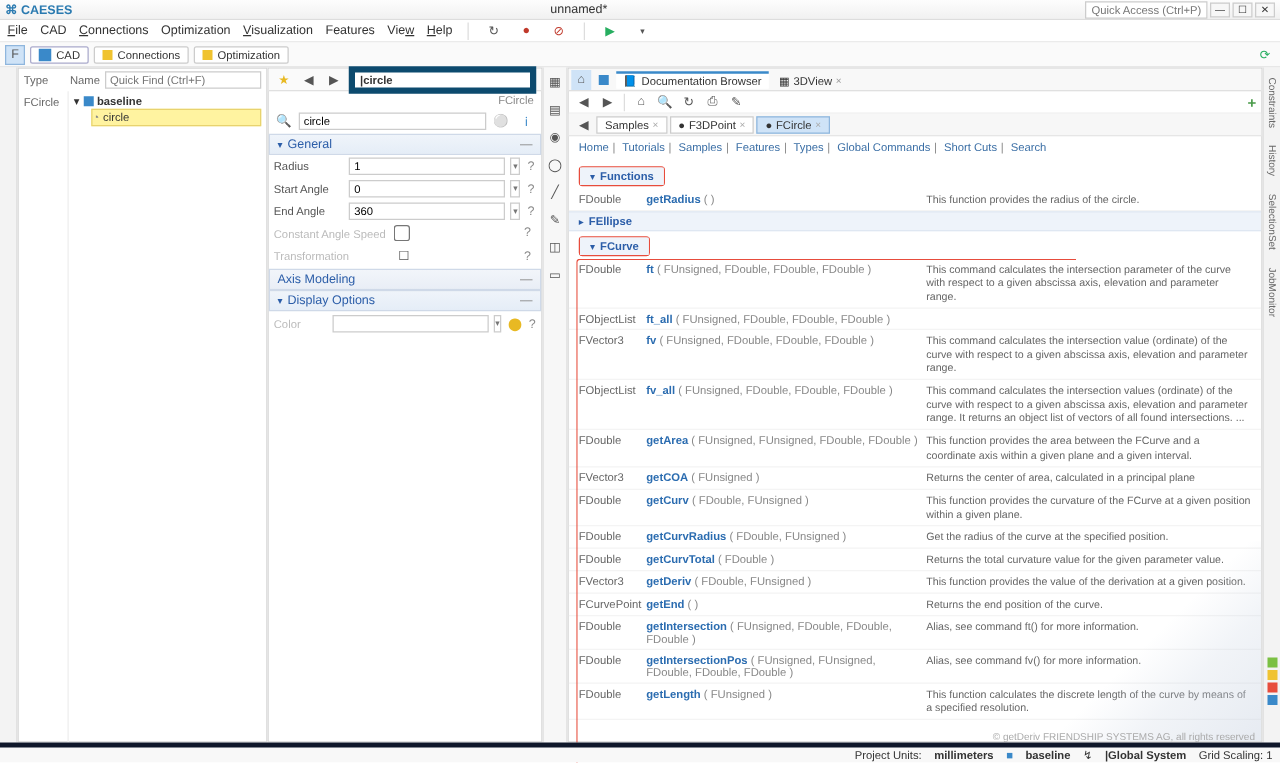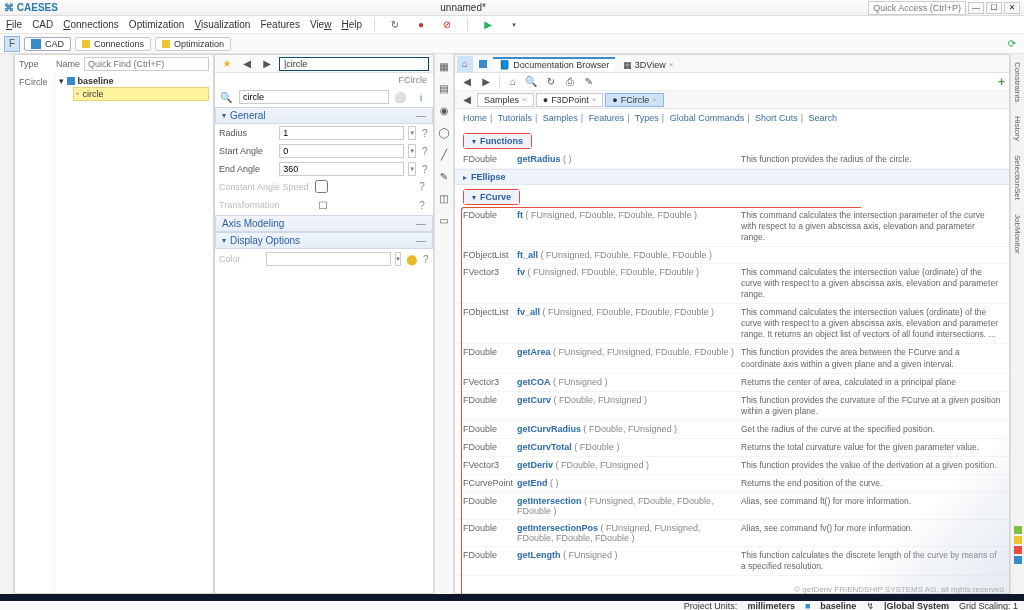--- a/index.html
+++ b/index.html
@@ -22,21 +22,21 @@
 .panel { border: 1px solid #d6d6d6; background: #fff; position: relative; }
 .fld { width: 8px; height: 8px; background: #f0c330; display: inline-block; }
 .bluefld { width: 8px; height: 8px; background: #3a89c9; display: inline-block; }
 .searchrow { padding: 2px 4px; display: flex; gap: 4px; font-size: 9px; align-items: center; color: #666; }
 .sinput { flex: 1; border: 1px solid #ccc; padding: 1px 3px; font-size: 9px; }
 .treewrap { padding: 2px 4px; font-size: 9px; }
 .treerow { display: flex; align-items: center; gap: 3px; padding: 1px 0; }
 .treerow.sel { background: #fff3a0; border: 1px solid #e8d36f; }
 .proppanel { display: flex; flex-direction: column; }
 .prophdr { height: 18px; display: flex; align-items: center; gap: 4px; padding: 0 4px; background: #fafafa; border-bottom: 1px solid #e0e0e0; }
-.pathbox { border: 1px solid #0c4a6e; background:#fff; padding: 1px 4px; font-size: 9px; flex: 1; }
+.pathbox { border: 5px solid #0c4a6e; background:#fff; padding: 1px 4px; font-size: 9px; flex: 1; font-weight: bold; }
 .bread { font-size: 9px; color: #888; text-align: right; padding: 2px 6px; }
 .section { background: linear-gradient(#eff4fa,#e5edf7); color: #2b5da8; font-size: 10px; padding: 2px 6px; border: 1px solid #cfd9e8; display:flex; align-items:center; }
 .section .arrow { margin-right: 4px; font-size: 8px; }
 .proprow { display: flex; align-items: center; padding: 2px 4px; gap: 4px; }
 .proprow .lbl { width: 92px; font-size: 9px; color: #555; }
 .proprow input[type=text] { flex: 1; border: 1px solid #ccc; padding: 1px 3px; font-size: 9px; }
 .proprow .spn { width: 12px; height: 14px; border: 1px solid #ccc; font-size: 7px; display: flex; align-items: center; justify-content: center; color: #777; }
 .proprow .q { width: 14px; color: #888; text-align: center; }
 .docpanel { display: flex; flex-direction: column; }
 .doctabs { height: 18px; display: flex; align-items: center; gap: 2px; padding: 0 2px; background: #f8f8f8; border-bottom:1px solid #e0e0e0; }
@@ -61,21 +61,21 @@
 .grphdr { background: #eef3fa; color: #2b5da8; padding: 2px 8px; font-size: 9px; border-top: 1px solid #dfe7f2; border-bottom: 1px solid #dfe7f2; display:flex; align-items:center; }
 .grphdr .arrow { margin-right: 4px; font-size: 8px; }
 .redbox { position: absolute; border: 1.5px solid #e74c3c; border-right: none; border-radius: 3px 0 0 3px; pointer-events: none; }
 .annot { position: absolute; color: #e74c3c; font-size: 11px; line-height: 1.3; }
 .sidepanel { width: 14px; background: #f3f3f3; border-left: 1px solid #ddd; display: flex; flex-direction: column; align-items: center; gap: 6px; padding-top: 4px; font-size: 8px; }
 .siderot { writing-mode: vertical-rl; color: #666; font-size: 8px; padding: 4px 0; }
 .sq { width: 8px; height: 8px; }
 .colorstack { display:flex; flex-direction:column; gap:2px; margin-top: auto; margin-bottom: 30px; }
 .leftstrip { width: 14px; background: #f3f3f3; border-right: 1px solid #ddd; }
 .iconcol { width: 20px; background: #f7f7f7; border-left: 1px solid #e0e0e0; border-right: 1px solid #e0e0e0; display:flex; flex-direction:column; align-items:center; gap:6px; padding-top:4px; }
-.statusbar { position: absolute; bottom: 0; left: 0; right: 0; height: 16px; background: #f8f8f8; border-top: 7px solid #0f172a; display: flex; align-items: flex-start; font-size: 9px; padding: 0 6px; gap: 10px; margin-top: 26px; }
+.statusbar { position: absolute; bottom: 0; left: 0; right: 0; height: 16px; background: #f8f8f8; border-top: 4px solid #0f172a; display: flex; align-items: center; font-size: 9px; padding: 0 6px; gap: 10px; margin-top: 26px; }
 .statusbar .r { margin-left: auto; display: flex; gap: 10px; align-items: center; }
 .copy { position: absolute; bottom: 16px; right: 20px; font-size: 8px; color: #aaa; }
 .scrollgrad { position: absolute; right: 0; bottom: 0; width: 180px; height: 160px; background: linear-gradient(135deg, transparent 50%, rgba(200,210,225,0.25) 70%, rgba(200,210,225,0.45) 100%); pointer-events: none; }
 .plus { color: #4a9b4a; font-weight: bold; font-size: 12px; }
 </style>
 </head>
 <body>
 
 <div class="titlebar">
   <span class="logo">⌘ <span>CAESES</span></span>

